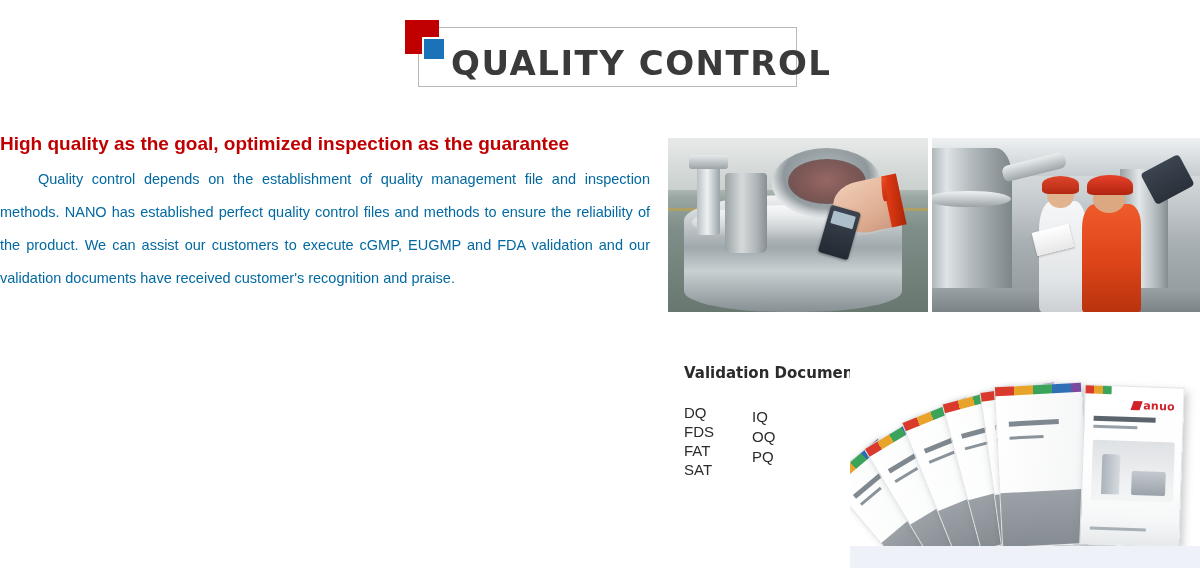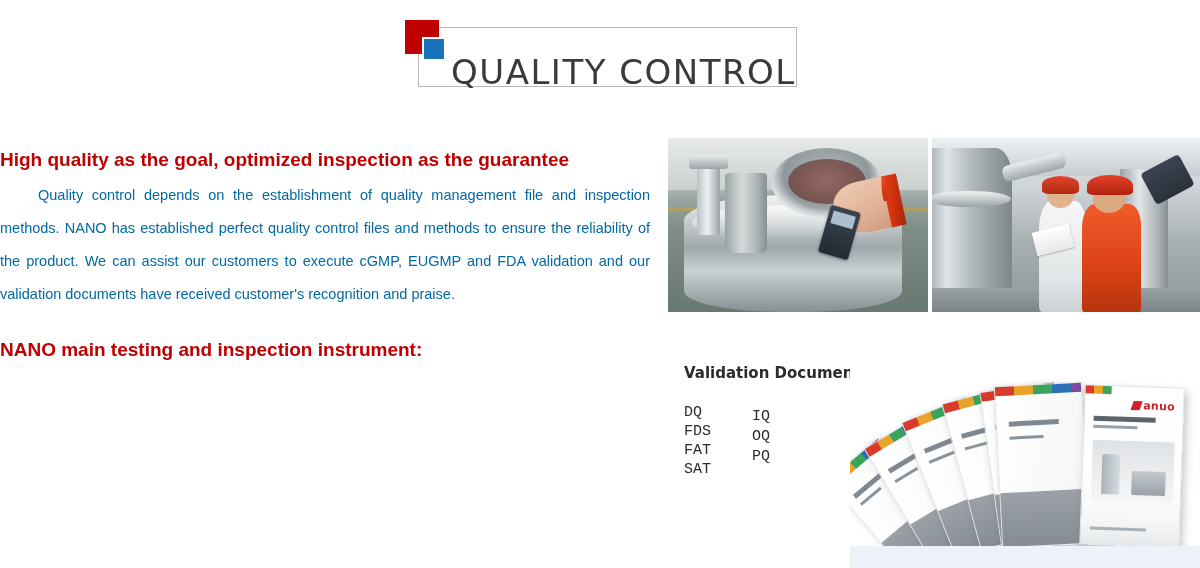--- a/index.html
+++ b/index.html
@@ -52,37 +52,37 @@
   .logo-blue {
     position: absolute;
     left: 17px; top: 17px;
     width: 24px; height: 24px;
     background: #1a72b8;
     border: 2px solid #ffffff;
   }
   .title-text {
     position: absolute;
     left: 46px;
-    top: 30px;
+    top: 21px;
     width: 340px;
     text-align: center;
     font-family: "DejaVu Sans", sans-serif;
     font-size: 34px;
-    font-weight: 400;
+    font-weight: 700;
     letter-spacing: 1.5px;
     color: #3a3a3a;
     white-space: nowrap;
     line-height: 44px;
   }
 
   
   .left-col {
     position: absolute;
     left: 0px;
-    top: 147px;
+    top: 131px;
     width: 652px;
   }
 
   .heading-red {
     color: #c00000;
     font-family: "Liberation Sans", sans-serif;
     font-size: 19px;
     font-weight: 700;
     line-height: 26px;
     white-space: nowrap;
@@ -302,21 +302,21 @@
   }
   .val-cols {
     position: relative;
     margin-top: 20px;
     width: 150px;
     height: 80px;
   }
   .val-col {
     position: absolute;
     top: 0;
-    font-family: Liberation Mono, monospace;
+    font-family: Liberation Sans, sans-serif;
     font-size: 15px;
     color: #2b2b2b;
   }
   .val-col-1 { left: 0px; line-height: 19px; }
   .val-col-2 { left: 68px; top: 4px; line-height: 20px; }
   .val-col div { white-space: nowrap; }
 
   
   .doc-photo {
     position: absolute;
@@ -452,21 +452,20 @@
     </div>
     <div class="title-text">QUALITY CONTROL</div>
   </div>
 
   <div class="left-col">
     <div class="heading-red">High quality as the goal, optimized inspection as the guarantee</div>
     <div class="body-para">Quality control depends on the establishment of quality management file and inspection methods. NANO has established perfect quality control files and methods to ensure the reliability of the product. We can assist our customers to execute cGMP, EUGMP and FDA validation and our validation documents have received customer's recognition and praise.</div>
   </div>
 
   <div class="left-col-2">
-    <div class="heading-red">NANO main testing  and inspection instrument:</div>
   </div>
 
   <div class="photo-row">
 
     <div class="photo photo-a">
       <div class="pa-bg"></div>
       <div class="pa-wall"></div>
       <div class="pa-floorline"></div>
       <div class="pa-tank"></div>
       <div class="pa-bowl"></div>

